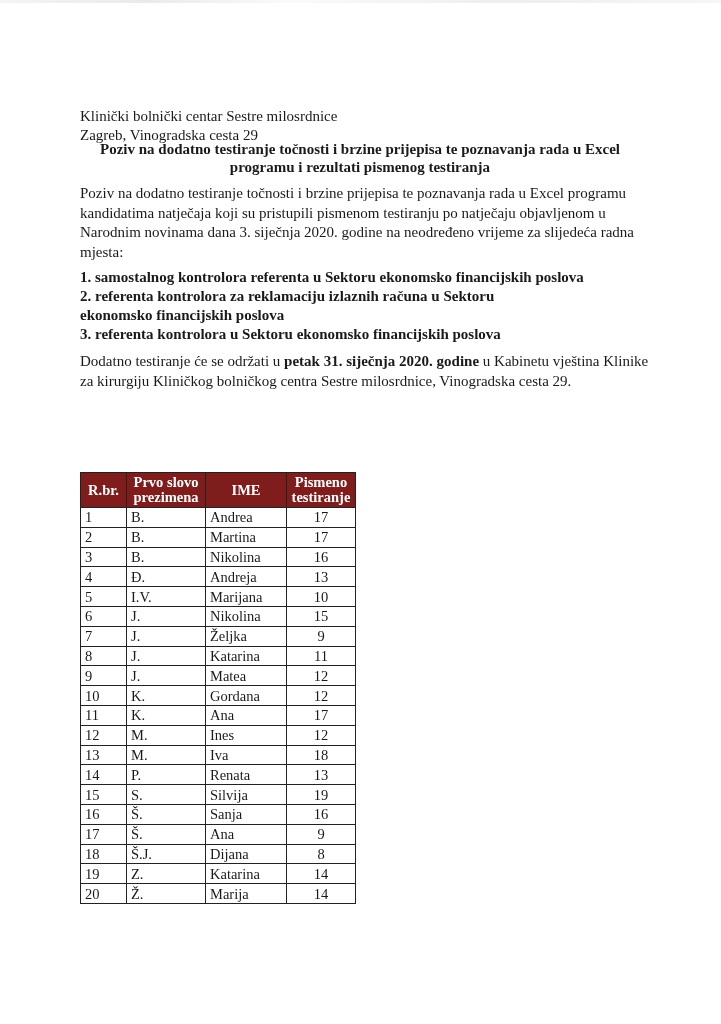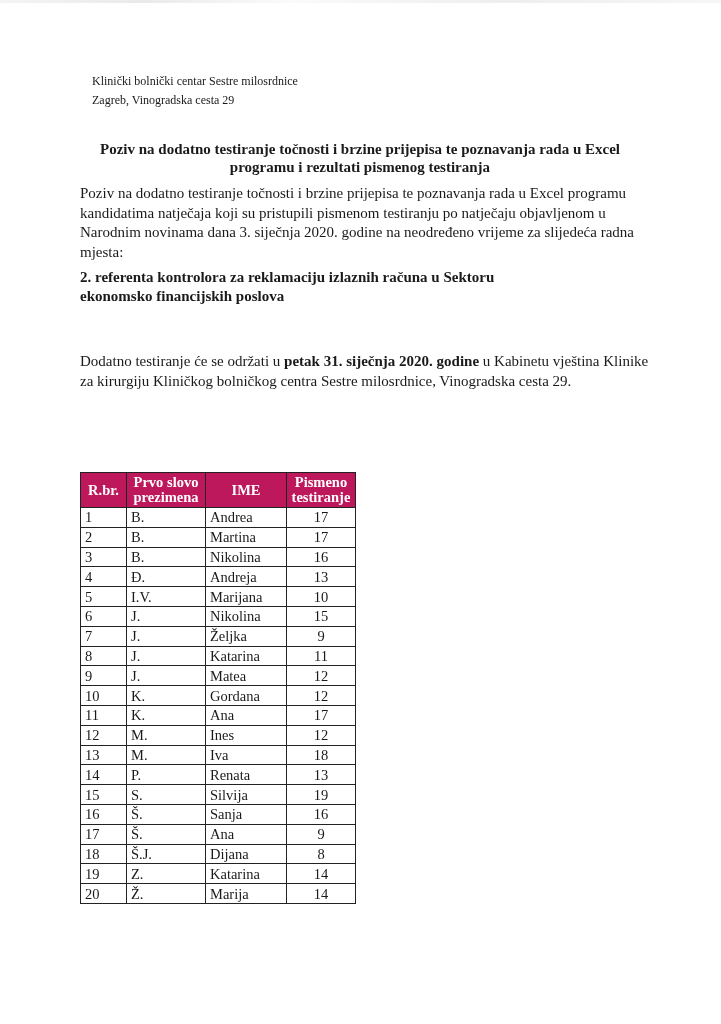--- a/index.html
+++ b/index.html
@@ -4,32 +4,32 @@
 <style>
   html, body { margin: 0; padding: 0; background: #ffffff; }
   body {
     width: 721px; height: 1024px; position: relative; overflow: hidden;
     font-family: "Liberation Serif", "DejaVu Serif", serif;
     color: #1a1a1a;
   }
   .page { position: absolute; left: 0; top: 0; width: 721px; height: 1024px; }
   .scanline { position: absolute; left: 0; top: 0; width: 721px; height: 3px;
     background: linear-gradient(90deg, #f4f4f4, #eaeaea 20%, #fafafa 40%, #eeeeee 70%, #f6f6f6); }
-  .org { position: absolute; left: 80px; top: 72px; font-size: 12px; line-height: 19px; margin-left: 12px; }
+  .org { position: absolute; left: 80px; top: 107px; font-size: 15px; line-height: 19px; }
   .title { position: absolute; left: 80px; width: 560px; top: 140px; font-size: 15px; line-height: 18px;
     font-weight: bold; text-align: center; }
   .para { position: absolute; left: 80px; width: 570px; font-size: 15px; line-height: 19.5px; }
   .p1 { top: 184px; }
   .positions { position: absolute; left: 80px; width: 560px; top: 268px; font-size: 15px; line-height: 19px; font-weight: bold; }
   .p2 { top: 352px; }
   .p3 { top: 399px; padding-left: 34px; width: 560px; }
   .results-heading { position: absolute; left: 80px; top: 441px; font-size: 15px; font-weight: bold; }
   table.results { position: absolute; left: 80px; top: 472px; border-collapse: collapse;
     font-size: 14.5px; }
-  table.results th { background: #be185d; color: #ffffff; font-weight: bold; height: 34px; padding: 0 4px;
+  table.results th { background: #7f1d1d; color: #ffffff; font-weight: bold; height: 34px; padding: 0 4px;
     border: 1px solid #222; line-height: 15px; text-align: center; }
   table.results td { border: 1px solid #222; height: 18.8px; padding: 0 4px 0 4px; line-height: 18px; }
   .c1 { width: 37px; }
   .c2 { width: 70px; }
   .c3 { width: 72px; }
   .c4 { width: 60px; text-align: center; }
 </style>
 </head>
 <body>
 
@@ -42,21 +42,23 @@
   </div>
 
   <div class="title">
     <div>Poziv na dodatno testiranje točnosti i brzine prijepisa te poznavanja rada u Excel</div>
     <div>programu i rezultati pismenog testiranja</div>
   </div>
 
   <div class="para p1">Poziv na dodatno testiranje točnosti i brzine prijepisa te poznavanja rada u Excel programu kandidatima natječaja koji su pristupili pismenom testiranju po natječaju objavljenom u Narodnim novinama dana 3. siječnja 2020. godine na neodređeno vrijeme za slijedeća radna mjesta:</div>
 
   <div class="positions">
+    <div>1. samostalnog kontrolora referenta u Sektoru ekonomsko financijskih poslova</div>
     <div style="width:470px">2. referenta kontrolora za reklamaciju izlaznih računa u Sektoru ekonomsko financijskih poslova</div>
+    <div>3. referenta kontrolora u Sektoru ekonomsko financijskih poslova</div>
   </div>
 
   <div class="para p2"><span>Dodatno testiranje  će se održati u </span><b>petak 31. siječnja 2020. godine</b><span> u Kabinetu vještina Klinike za kirurgiju Kliničkog bolničkog centra Sestre milosrdnice, Vinogradska cesta 29.</span></div>
 
 
 
   <table class="results">
     <thead>
       <tr>
         <th class="c1">R.br.</th>

